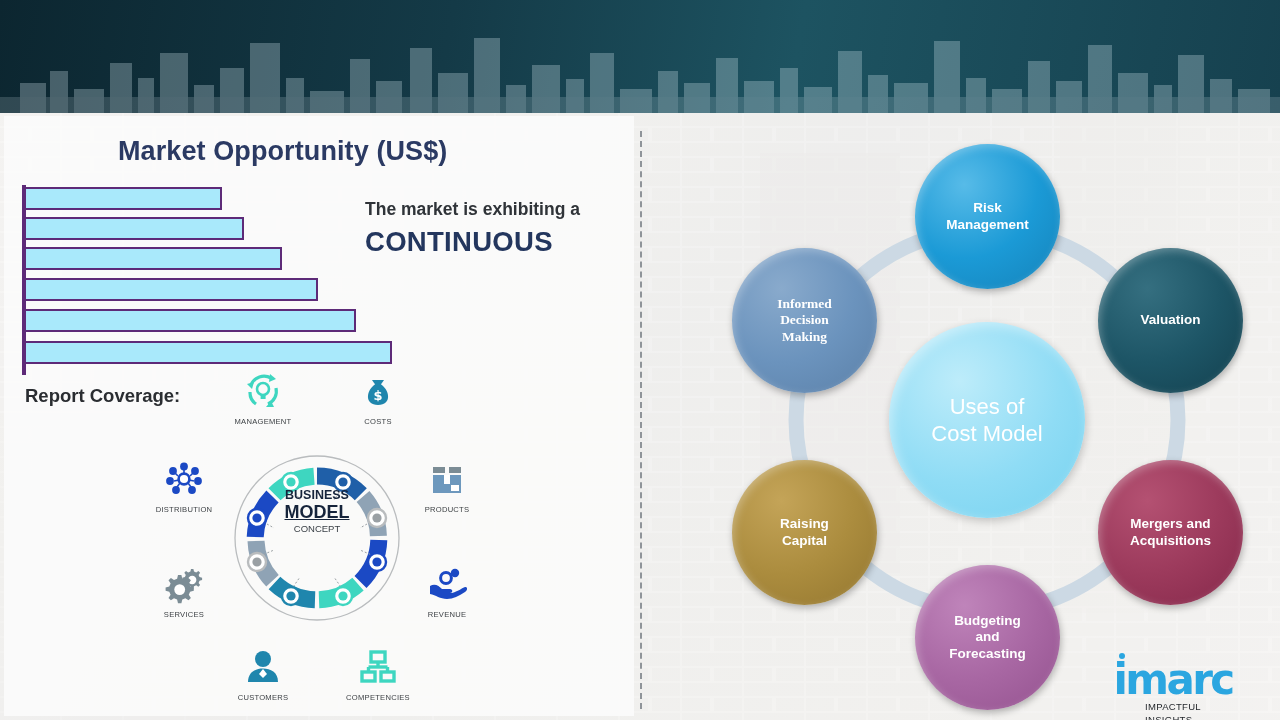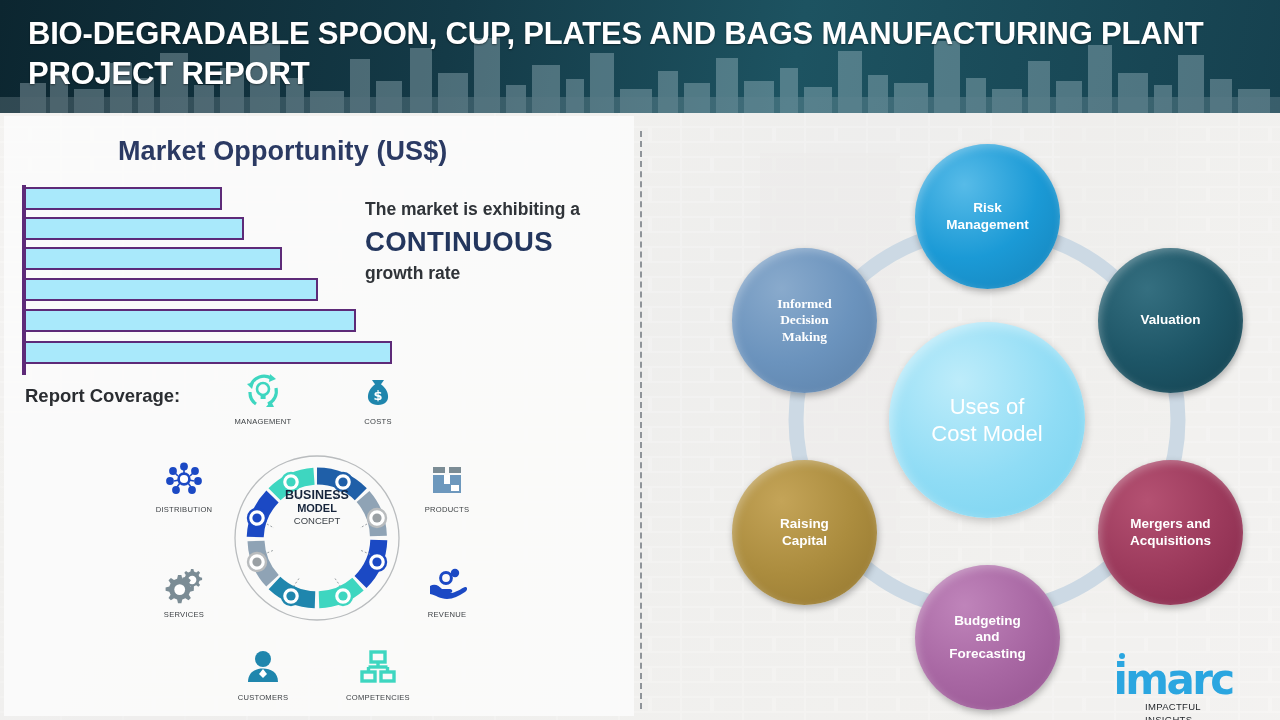--- a/index.html
+++ b/index.html
@@ -194,21 +194,20 @@
       <rect x="1118" y="50" width="30" height="40"></rect>
         <rect x="1154" y="62" width="18" height="28"></rect>
       <rect x="1178" y="32" width="26" height="58"></rect>
         <rect x="1210" y="56" width="22" height="34"></rect>
       <rect x="1238" y="66" width="32" height="24"></rect>
     </g>
     <g fill="#e8f3f7" opacity="0.55">
       <rect x="0" y="74" width="1280" height="16"></rect>
     </g>
   </svg>
-  <div class="header-title">BIO-DEGRADABLE SPOON, CUP, PLATES AND BAGS MANUFACTURING PLANT PROJECT REPORT</div>
 </div>
 
 <div class="stage">
   <svg class="bg-texture" viewBox="0 0 1280 607" preserveAspectRatio="none">
     <defs>
       <pattern id="brick" width="62" height="30" patternUnits="userSpaceOnUse">
         <rect width="62" height="30" fill="#ded9d2"></rect>
         <rect x="0" y="0" width="60" height="13" fill="#cfc9c1"></rect>
         <rect x="0" y="15" width="28" height="13" fill="#cfc9c1"></rect>
         <rect x="32" y="15" width="28" height="13" fill="#cfc9c1"></rect>
@@ -231,21 +230,20 @@
     <div class="bar" style="top:32px;  width:218px;"></div>
     <div class="bar" style="top:62px;  width:256px;"></div>
     <div class="bar" style="top:93px;  width:292px;"></div>
     <div class="bar" style="top:124px; width:330px;"></div>
     <div class="bar" style="top:156px; width:366px;"></div>
   </div>
 
   <div class="blurb">
     <div class="blurb-l1">The market is exhibiting a</div>
     <div class="blurb-l2">CONTINUOUS</div>
-    <div class="blurb-l3">growth rate</div>
   </div>
 
   <div class="coverage-label">Report Coverage:</div>
 
   <div class="infographic">
 
     <svg width="200" height="200" viewBox="0 0 200 200" style="position:absolute;left:72px;top:70px;">
       <circle cx="100" cy="100" r="82" fill="none" stroke="#b9bcbe" stroke-width="1.3"></circle>
       <g fill="none" stroke-width="17" stroke-linecap="butt">
         <path d="M100 38 A62 62 0 0 1 143.8 56.2" stroke="#1f5fa8"></path>
@@ -281,21 +279,21 @@
         <circle cx="74" cy="158" r="9" fill="#fff" stroke="#1f86ad" stroke-width="2.4"></circle>
         <circle cx="74" cy="158" r="4.6" fill="#1f86ad"></circle>
         <circle cx="40" cy="124" r="9" fill="#fff" stroke="#b9bcbe" stroke-width="2.4"></circle>
         <circle cx="40" cy="124" r="4.6" fill="#9aa0a4"></circle>
         <circle cx="40" cy="80" r="9" fill="#fff" stroke="#1b49c4" stroke-width="2.4"></circle>
         <circle cx="40" cy="80" r="4.6" fill="#1b49c4"></circle>
       </g>
     </svg>
     <div style="position:absolute;left:112px;top:120px;width:120px;text-align:center;">
       <div style="font-size:12.5px;font-weight:bold;color:#16243b;line-height:1.12;">BUSINESS</div>
-      <div style="font-size:11px;font-weight:bold;color:#16243b;line-height:1.12;">MODEL</div>
+      <div style="font-size:18px;font-weight:bold;color:#16243b;line-height:1.12;text-decoration:underline;">MODEL</div>
       <div style="font-size:9.5px;color:#3b4147;line-height:1.5;">CONCEPT</div>
     </div>
 
     <div class="ic" style="left:72px;top:0px;">
       <div class="ic-glyph">
         <svg width="40" height="40" viewBox="0 0 40 40">
           <path d="M8 14 A14 14 0 0 1 28 7" fill="none" stroke="#3ed6c0" stroke-width="3.2"></path>
           <path d="M33 17 A14 14 0 0 1 25 33" fill="none" stroke="#3ed6c0" stroke-width="3.2"></path>
           <path d="M13 33 A14 14 0 0 1 7 21" fill="none" stroke="#3ed6c0" stroke-width="3.2"></path>
           <polygon points="27,3 33,8 26,11" fill="#3ed6c0"></polygon>

